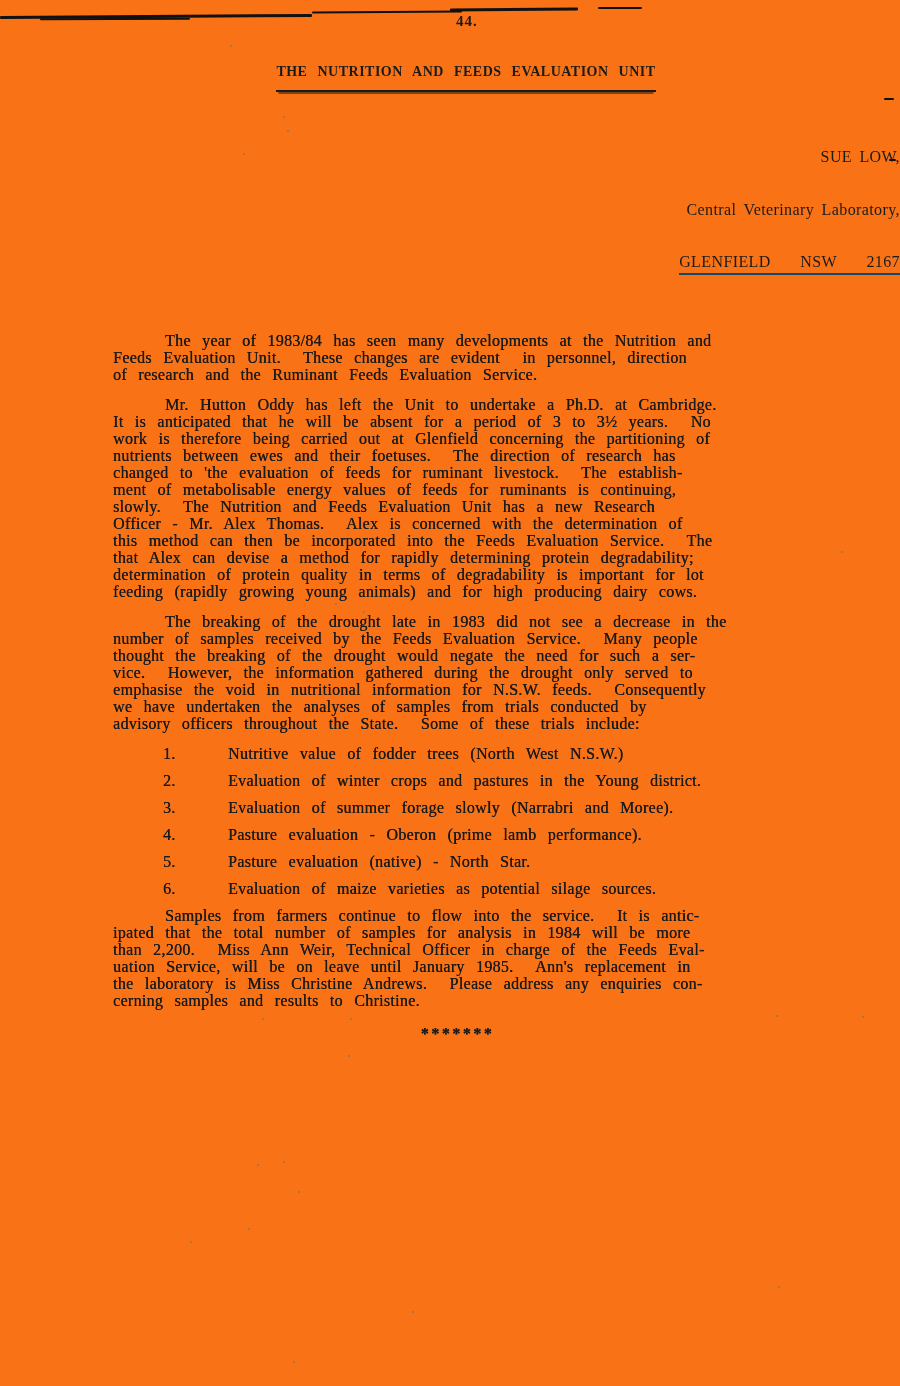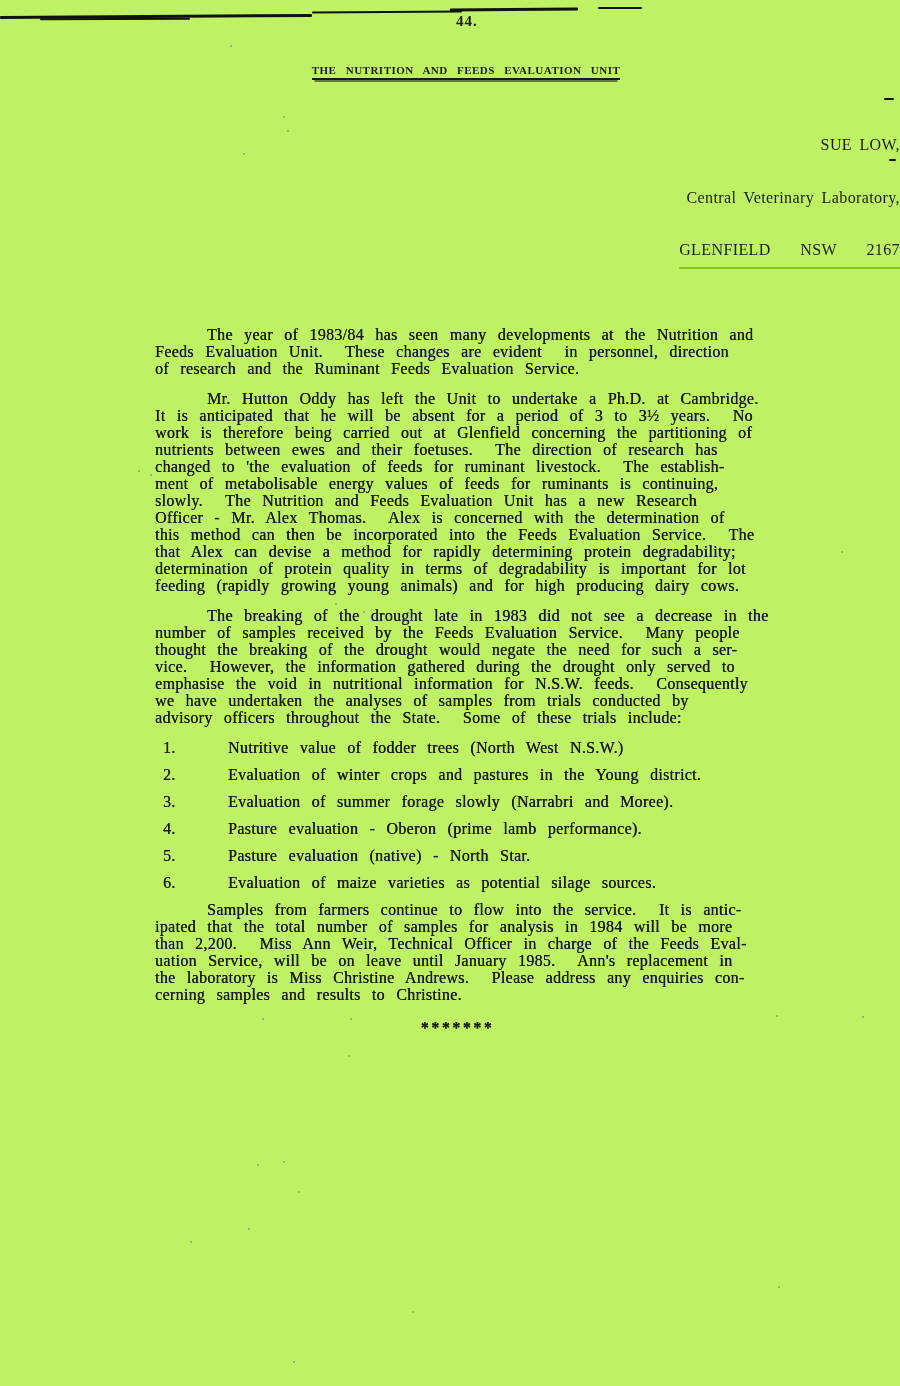--- a/index.html
+++ b/index.html
@@ -1,21 +1,21 @@
 <!DOCTYPE html>
 <html><head>
 <meta charset="utf-8">
 <style>
   html,body { margin:0; padding:0; background:#e8e8e6; }
   .page {
     position: relative;
     width: 900px;
     height: 1386px;
     margin: 0 auto;
-    background: #bef264;
+    background: #f97316;
     overflow: hidden;
     font-family: "Liberation Serif", "DejaVu Serif", serif;
     color: #1b1b1b;
   }
   
   .scanline {
     position: absolute;
     background: #111;
     border-radius: 1px;
   }
@@ -30,55 +30,54 @@
     top: 13px;
     left: 456px;
     font-size: 15px;
     letter-spacing: 1px;
     font-weight: 700;
   }
   .title {
     width: fit-content;
     margin: 64px auto 0 auto;
     transform: translateX(16px);
-    font-size: 11px;
+    font-size: 14px;
     font-weight: 700;
     letter-spacing: 0.5px;
     word-spacing: 6px;
     white-space: pre;
-    padding-bottom: 2px;
+    padding-bottom: 10px;
     border-bottom: 2.5px solid #1a1a1a;
     box-shadow: 0 4.5px 0 -2.5px rgba(26,26,26,0.55);
   }
   .author {
     margin: 21px 0 0 568px;
     font-size: 16px;
     line-height: 17.5px;
     letter-spacing: 0.4px;
     word-spacing: 3px;
     white-space: pre;
     text-align: right;
   }
   .author .underline {
     display: inline-block;
-    border-bottom: 2px solid #84cc16;
-    padding-bottom: 8px;
+    border-bottom: 2px solid #0c4a6e;
+    padding-bottom: 2px;
   }
   .bodytext {
     margin: 22px 70px 0 113px;
     font-size: 16px;
     letter-spacing: 0.3px;
     word-spacing: 7px;
     text-shadow: 0.3px 0 0 currentColor;
   }
   .paragraph { margin-bottom: 13px; }
   .line {
     line-height: 17px;
     white-space: pre;
-    margin-left: 42px;
   }
   .line.first { padding-left: 52px; }
   .list { margin: 0 0 3px 50px; }
   .list-item {
     display: flex;
     line-height: 17px;
     margin-bottom: 10px;
     white-space: pre;
   }
   .list-item .num { width: 65px; flex: 0 0 65px; }

